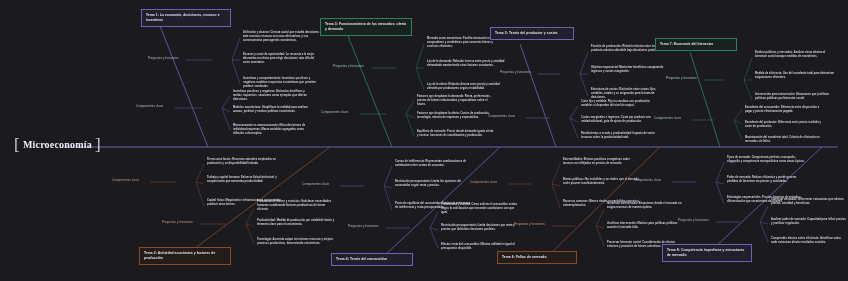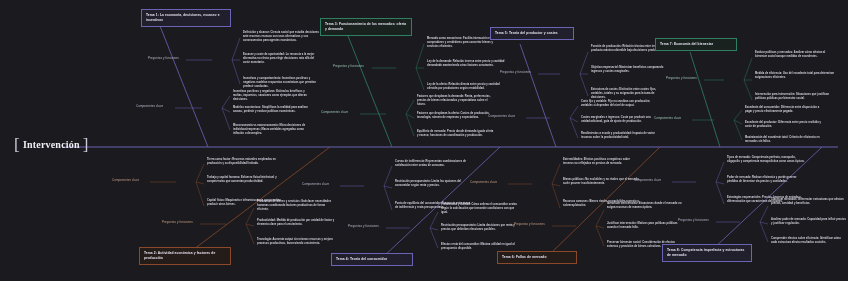--- a/index.html
+++ b/index.html
@@ -100,21 +100,21 @@
     <path d="M596 226 L604 210 M596 226 L604 228 M596 226 L604 246" stroke="#8a4a2a" stroke-width=".45" fill="none"></path>
 
     <line x1="672" y1="182" x2="696" y2="182" stroke="#6b63b5" stroke-width=".5"></line>
     <line x1="716" y1="222" x2="740" y2="222" stroke="#6b63b5" stroke-width=".5"></line>
     <path d="M716 182 L724 162 M716 182 L724 184 M716 182 L724 204" stroke="#6b63b5" stroke-width=".45" fill="none"></path>
     <path d="M760 222 L768 206 M760 222 L768 224 M760 222 L768 242" stroke="#6b63b5" stroke-width=".45" fill="none"></path>
   </svg>
 
   <div class="root-label">
     <span class="brk">[</span>
-    <span>Intervención</span>
+    <span>Microeconomía</span>
     <span class="brk">]</span>
   </div>
 
   <div class="topic" style="left:141px; top:9px; width:90px;">Tema 1: La economía, decisiones, escasez e incentivos</div>
   <div class="branch-label" style="left:148px; top:57px;">Preguntas y funciones</div>
   <div class="branch-label" style="left:136px; top:105px;">Componentes clave</div>
   <div class="leaf" style="left:243px; top:31px; width:78px;">Definición y alcance: Ciencia social que estudia decisiones ante recursos escasos con usos alternativos y sus consecuencias para agentes económicos.</div>
   <div class="leaf" style="left:243px; top:53px; width:78px;">Escasez y coste de oportunidad: Lo renuncia a la mejor alternativa no electa para elegir decisiones más allá del coste monetario.</div>
   <div class="leaf" style="left:243px; top:77px; width:78px;">Incentivos y comportamiento: Incentivos positivos y negativos modelan respuestas económicas que permiten predecir conductas.</div>
   <div class="leaf" style="left:233px; top:90px; width:78px;">Incentivos positivos y negativos: Estímulos benéficos y multas, impuestos, sanciones como ejemplos que alteran decisiones.</div>

